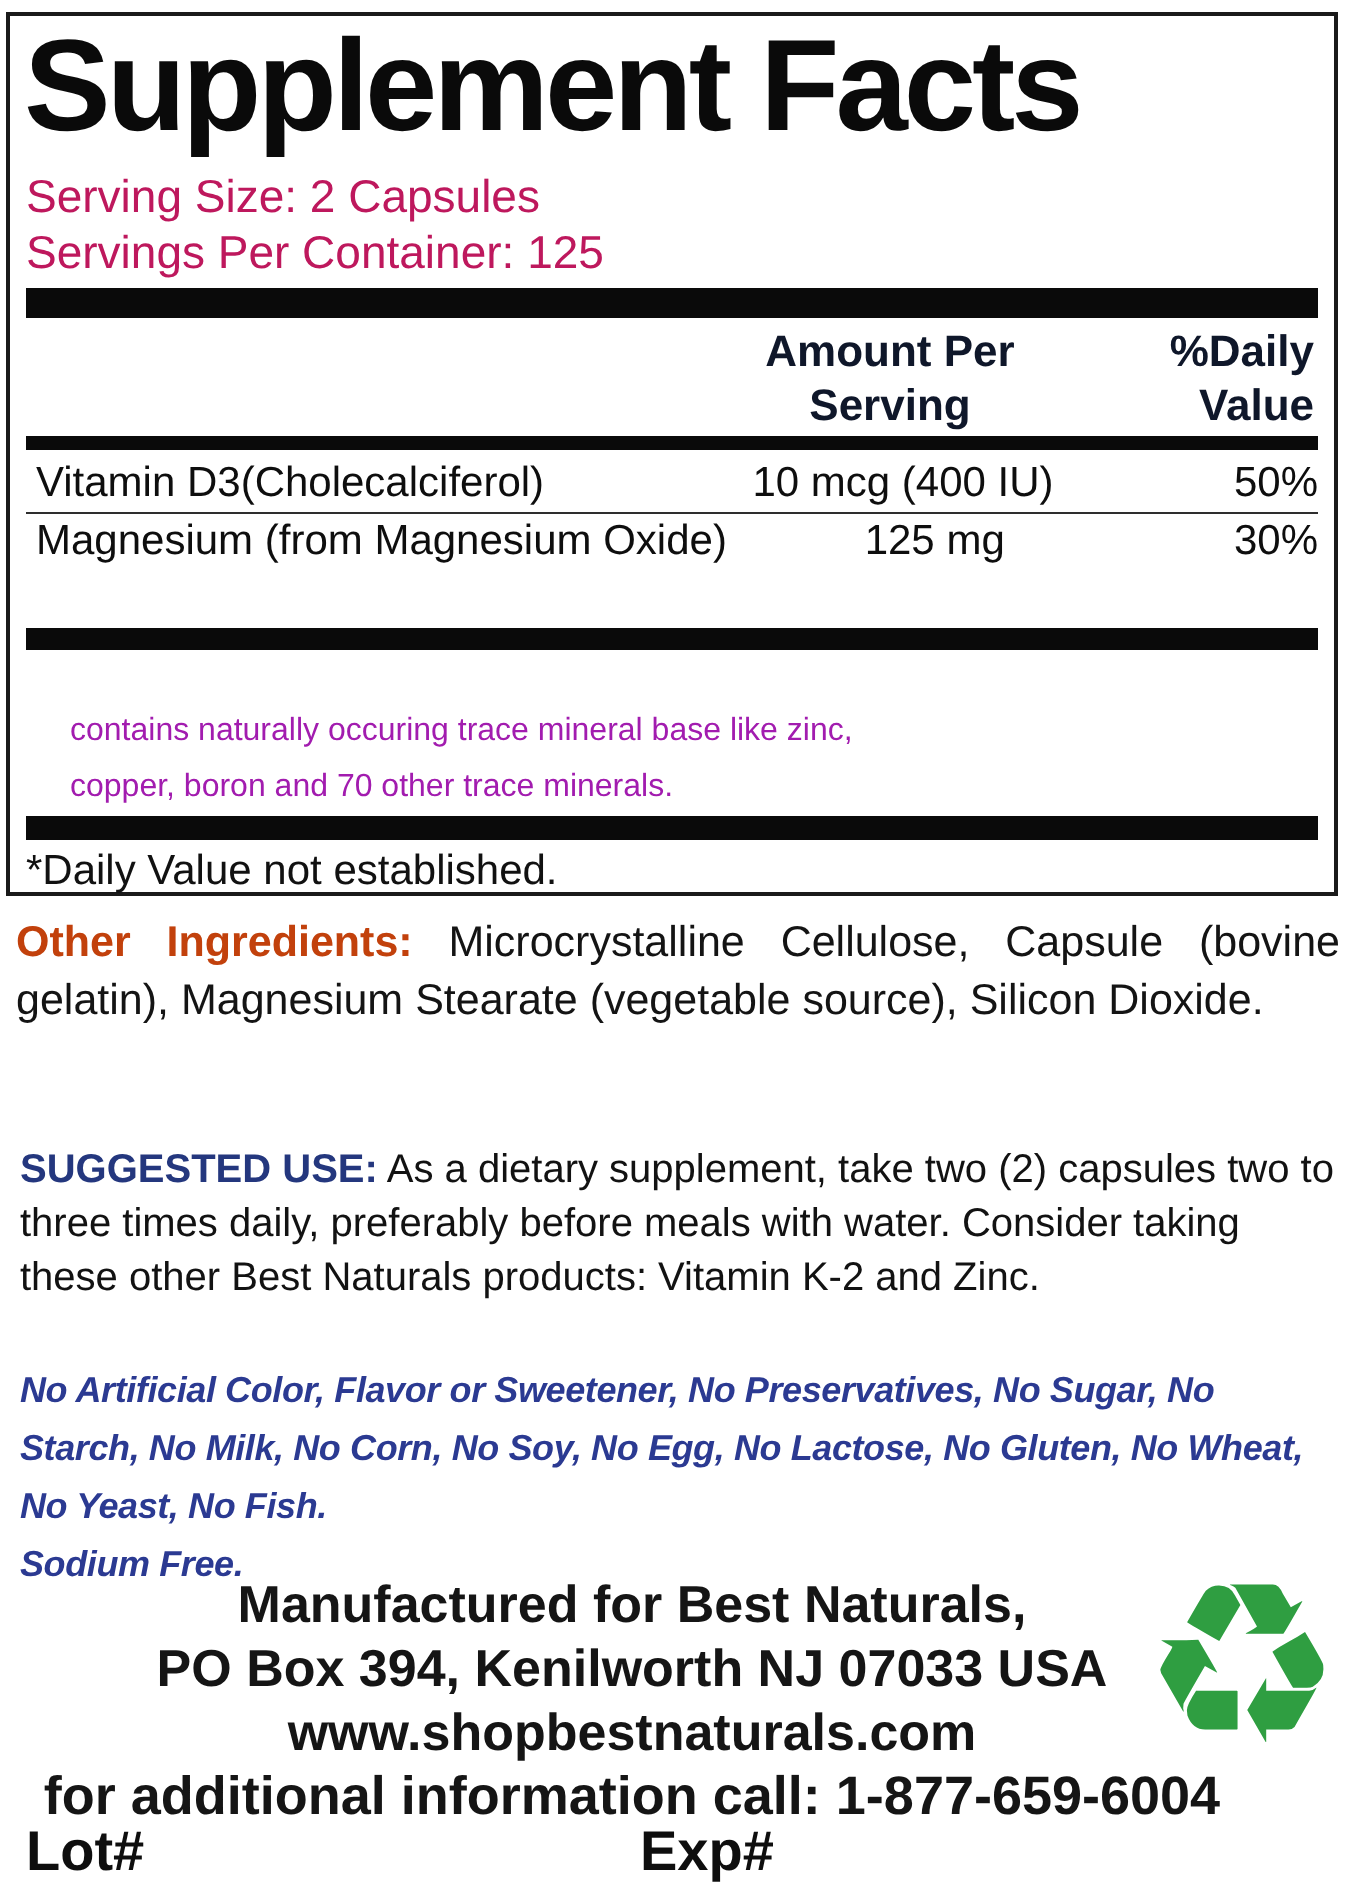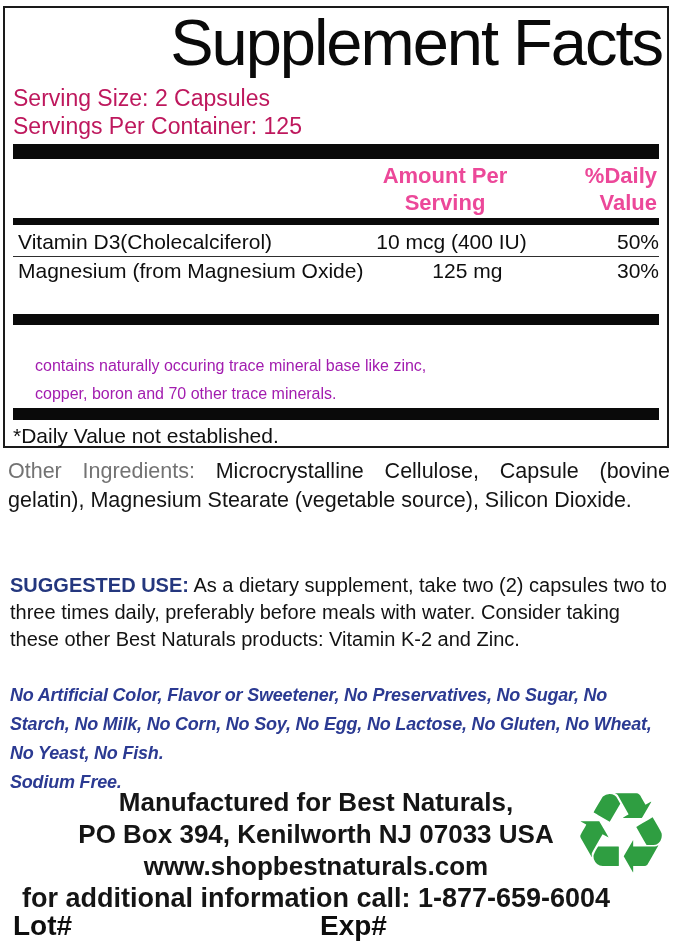--- a/index.html
+++ b/index.html
@@ -7,32 +7,32 @@
     position:relative;width:679px;height:948px;background:#ffffff;overflow:hidden;
     font-family:"Liberation Sans", sans-serif;color:#0e0e0e;
   }
   
   .sf-box{
     position:absolute;left:3px;top:6px;width:666px;height:442px;
     border:2px solid #1a1a1a;background:#fff;box-sizing:border-box;
   }
   .sf-title{
     position:absolute;left:7px;top:0px;width:650px;
-    font-size:65px;font-weight:normal;letter-spacing:-2px;line-height:1.08;
-    white-space:nowrap;color:#0a0a0a;text-align:right;
+    font-size:65px;font-weight:bold;letter-spacing:-2px;line-height:1.08;
+    white-space:nowrap;color:#0a0a0a;
   }
   .sf-serving{position:absolute;left:8px;font-size:23px;color:#be185d;}
   .sf-serving.size{top:77px;}
   .sf-serving.count{top:105px;}
   .bar{position:absolute;left:8px;right:8px;background:#0a0a0a;}
   .bar.b1{top:136px;height:15px;}
   .bar.b2{top:210px;height:7px;}
   .bar.b3{top:306px;height:11px;}
   .bar.b4{top:400px;height:12px;}
-  .sf-colhead{position:absolute;top:155px;font-size:22px;font-weight:bold;line-height:1.22;color:#ec4899;}
+  .sf-colhead{position:absolute;top:155px;font-size:22px;font-weight:bold;line-height:1.22;color:#0f172a;}
   .sf-colhead.amount{left:320px;width:240px;text-align:center;}
   .sf-colhead.dv{right:10px;width:150px;text-align:right;}
   .sf-rows{position:absolute;left:8px;right:8px;top:220px;}
   .sf-row{display:flex;align-items:center;height:28px;font-size:21px;}
   .sf-row.lined{border-bottom:1.5px solid #2e2e2e;}
   .sf-row .n{flex:1;padding-left:5px;white-space:nowrap;}
   .sf-row .a{width:225px;text-align:center;white-space:nowrap;}
   .sf-row .d{width:95px;text-align:right;white-space:nowrap;}
   .sf-blend-row{position:absolute;left:8px;right:8px;top:321px;display:flex;font-size:21px;height:26px;align-items:center;}
   .sf-blend-row .n{flex:1;padding-left:5px;}
@@ -40,21 +40,21 @@
   .sf-blend-row .d{width:95px;text-align:right;padding-right:14px;box-sizing:border-box;}
   .sf-blend-desc{position:absolute;left:30px;right:14px;font-size:16px;line-height:1.32;color:#a21caf;}
   .sf-blend-desc.l1{top:347px;}
   .sf-blend-desc.l2{top:375px;}
   .sf-footnote{position:absolute;left:8px;top:416px;font-size:21px;color:#111;}
   
   .other-ing{
     position:absolute;left:8px;top:457px;width:662px;
     font-size:21.5px;line-height:1.33;text-align:justify;color:#141414;
   }
-  .other-ing .lead{font-weight:normal;color:#737373;}
+  .other-ing .lead{font-weight:bold;color:#c2410c;}
   .sugg-use{
     position:absolute;left:10px;top:572px;width:660px;
     font-size:20px;line-height:1.35;color:#121212;
   }
   .sugg-use .lead{font-weight:bold;color:#24377e;}
   .claims{
     position:absolute;left:10px;top:681px;width:658px;
     font-size:18px;font-weight:bold;font-style:italic;line-height:1.62;
     color:#2b3a92;letter-spacing:-0.2px;
   }

